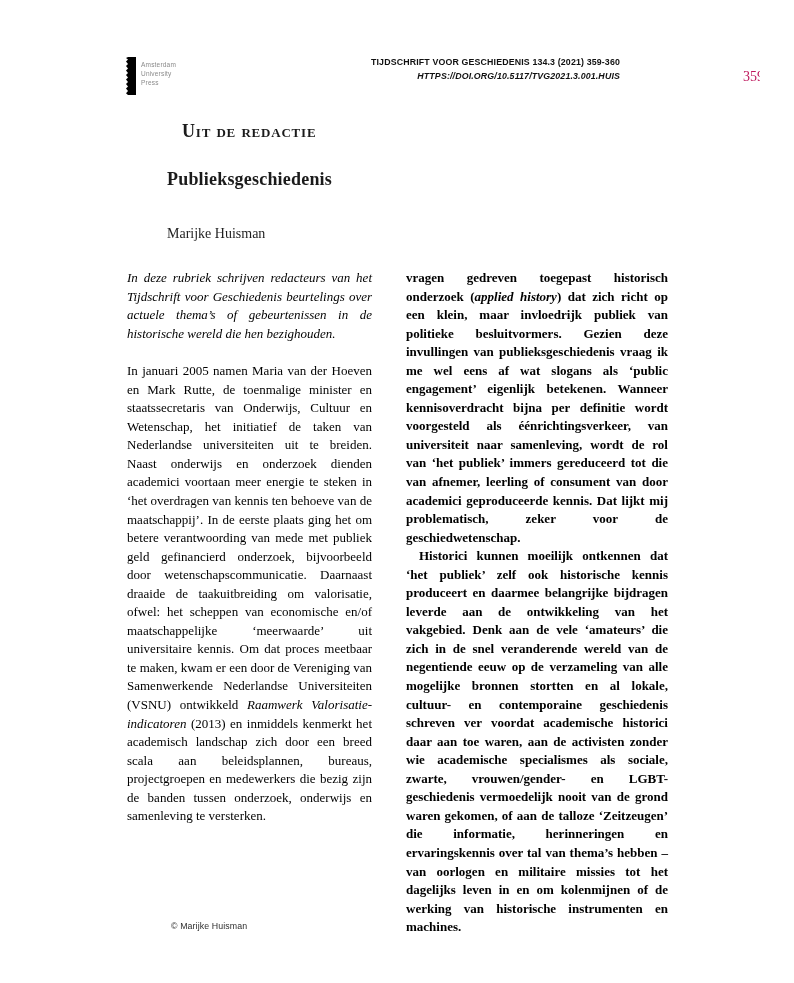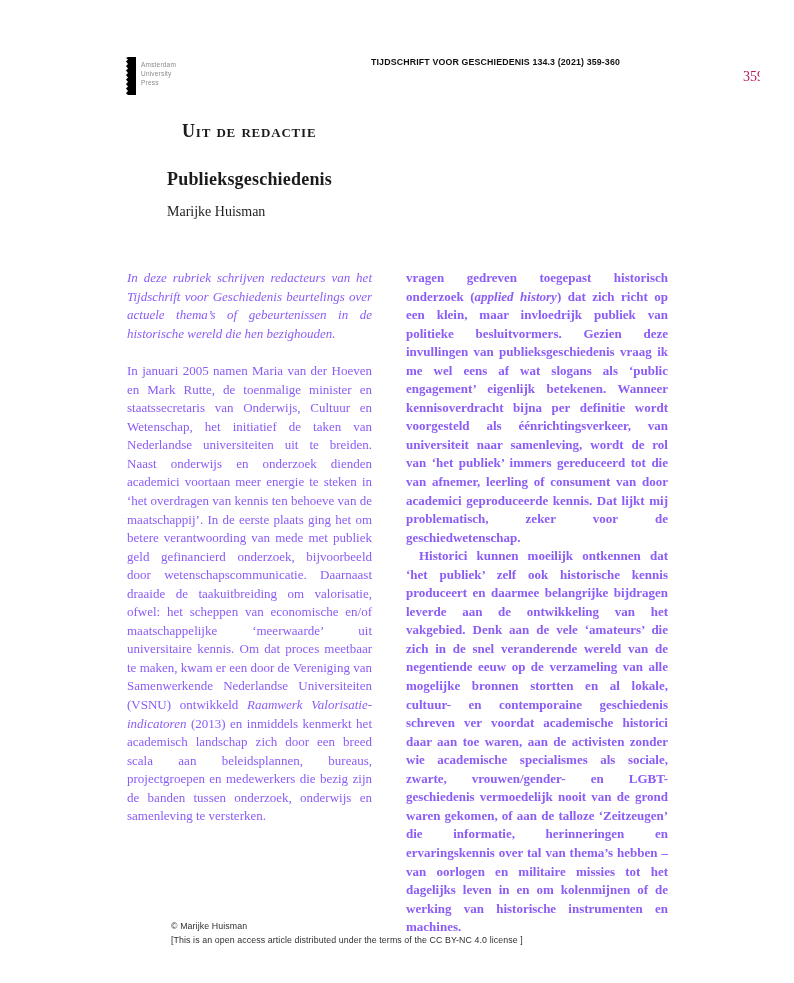--- a/index.html
+++ b/index.html
@@ -70,39 +70,39 @@
     top: 169px;
     margin: 0;
     font-size: 18px;
     font-weight: 700;
     letter-spacing: 0.2px;
     color: #1b1b1b;
   }
   .author {
     position: absolute;
     left: 167px;
-    top: 204px;
+    top: 226px;
     font-size: 14px;
     color: #1e1e1e;
   }
 
   
   .body-columns {
     position: absolute;
     left: 127px;
     top: 269px;
     width: 541px;
     display: flex;
     gap: 34px;
   }
   .col {
     text-align: justify;
     font-size: 13px;
     line-height: 18.55px;
-    color: #8b5cf6;
+    color: #000000;
     hyphens: auto;
     -webkit-hyphens: auto;
   }
   .col-left  { width: 245px; }
   .col-right { width: 262px; font-weight: bold; }
   .col p { margin: 0; }
   .col p.intro { font-style: italic; margin-bottom: 19px; }
   .col p.indent { text-indent: 13px; }
 
   
@@ -131,20 +131,21 @@
     </span>
     <span class="logo-text">
       <div>Amsterdam</div>
       <div>University</div>
       <div>Press</div>
     </span>
   </div>
 
   <div class="journal-info">
     <div>TIJDSCHRIFT VOOR GESCHIEDENIS 134.3 (2021) 359-360</div>
+    <div class="doi">HTTPS://DOI.ORG/10.5117/TVG2021.3.001.HUIS</div>
   </div>
 
   <div class="page-number">359</div>
 
   <div class="section-label">Uit de redactie</div>
   <h1 class="title">Publieksgeschiedenis</h1>
   <div class="author">Marijke Huisman</div>
 
   <main class="body-columns" lang="nl">
     <div class="col col-left">
@@ -152,16 +153,15 @@
         <p><span>In januari 2005 namen Maria van der Hoeven en Mark Rutte, de toenmalige minister en staatssecretaris van Onderwijs, Cultuur en Wetenschap, het initiatief de taken van Nederlandse universiteiten uit te breiden. Naast onderwijs en onderzoek dienden academici voortaan meer energie te steken in ‘het overdragen van kennis ten behoeve van de maatschappij’. In de eerste plaats ging het om betere verantwoording van mede met publiek geld gefinancierd onderzoek, bijvoorbeeld door wetenschapscommunicatie. Daarnaast draaide de taakuitbreiding om valorisatie, ofwel: het scheppen van economische en/of maatschappelijke ‘meerwaarde’ uit universitaire kennis. Om dat proces meetbaar te maken, kwam er een door de Vereniging van Samenwerkende Nederlandse Universiteiten (VSNU) ontwikkeld </span><span style="font-style: italic;">Raamwerk Valorisatie-indicatoren</span><span> (2013) en inmiddels kenmerkt het academisch landschap zich door een breed scala aan beleidsplannen, bureaus, projectgroepen en medewerkers die bezig zijn de banden tussen onderzoek, onderwijs en samenleving te versterken.</span></p>
       </div>
     <div class="col col-right">
         <p><span>vragen gedreven toegepast historisch onderzoek (</span><span style="font-style: italic;">applied history</span><span>) dat zich richt op een klein, maar invloedrijk publiek van politieke besluitvormers. Gezien deze invullingen van publieksgeschiedenis vraag ik me wel eens af wat slogans als ‘public engagement’ eigenlijk betekenen. Wanneer kennisoverdracht bijna per definitie wordt voorgesteld als éénrichtingsverkeer, van universiteit naar samenleving, wordt de rol van ‘het publiek’ immers gereduceerd tot die van afnemer, leerling of consument van door academici geproduceerde kennis. Dat lijkt mij problematisch, zeker voor de geschiedwetenschap.</span></p>
         <p class="indent"><span>Historici kunnen moeilijk ontkennen dat ‘het publiek’ zelf ook historische kennis produceert en daarmee belangrijke bijdragen leverde aan de ontwikkeling van het vakgebied. Denk aan de vele ‘amateurs’ die zich in de snel veranderende wereld van de negentiende eeuw op de verzameling van alle mogelijke bronnen stortten en al lokale, cultuur- en contemporaine geschiedenis schreven ver voordat academische historici daar aan toe waren, aan de activisten zonder wie academische specialismes als sociale, zwarte, vrouwen/gender- en LGBT-geschiedenis vermoedelijk nooit van de grond waren gekomen, of aan de talloze ‘Zeitzeugen’ die informatie, herinneringen en ervaringskennis over tal van thema’s hebben – van oorlogen en militaire missies tot het dagelijks leven in en om kolenmijnen of de werking van historische instrumenten en machines.</span></p>
       </div>
   </main>
 
   <div class="footer">
     <div>© Marijke Huisman</div>
-    <div>[This is an open access article distributed under the terms of the CC BY-NC 4.0 license ]</div>
   </div>
 
 </div>
 
 </body></html>

